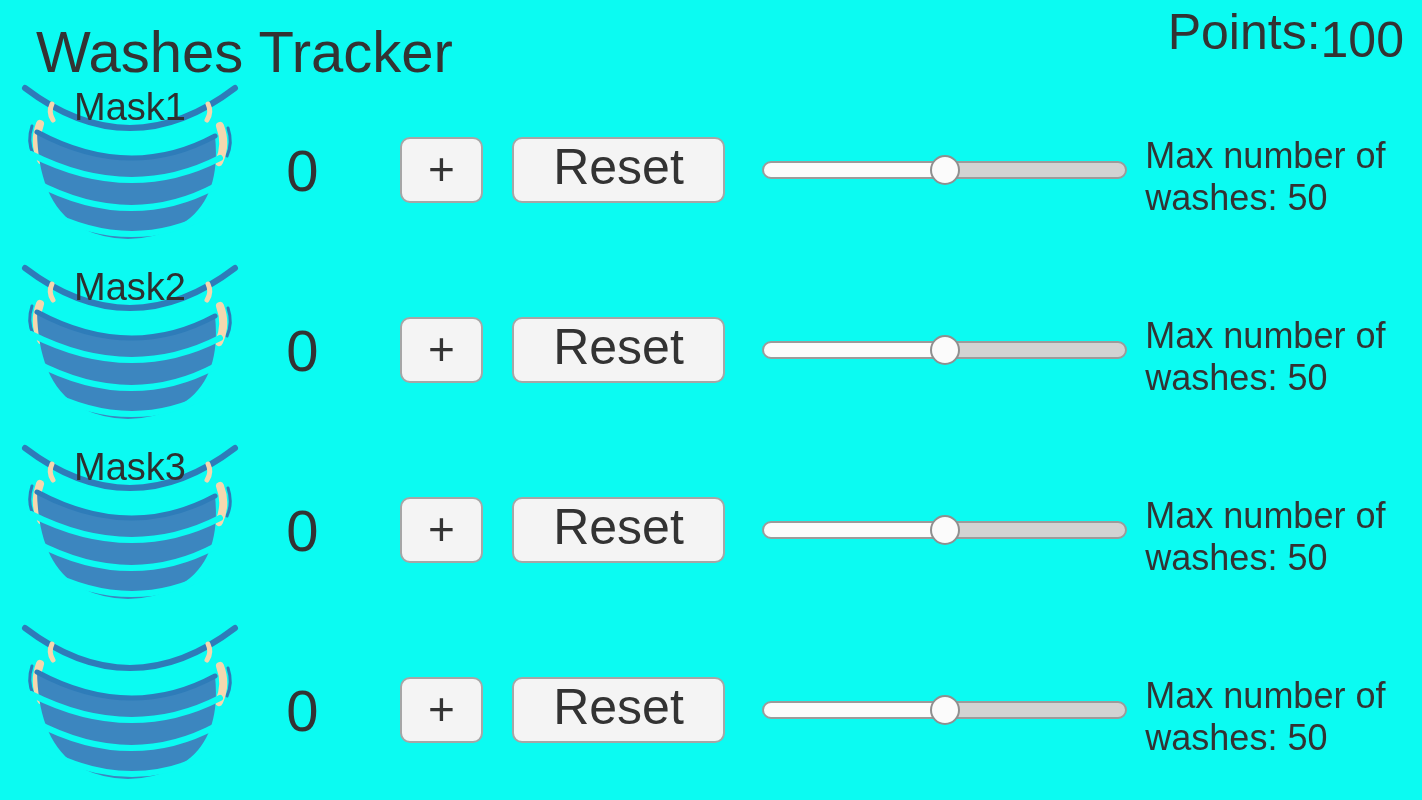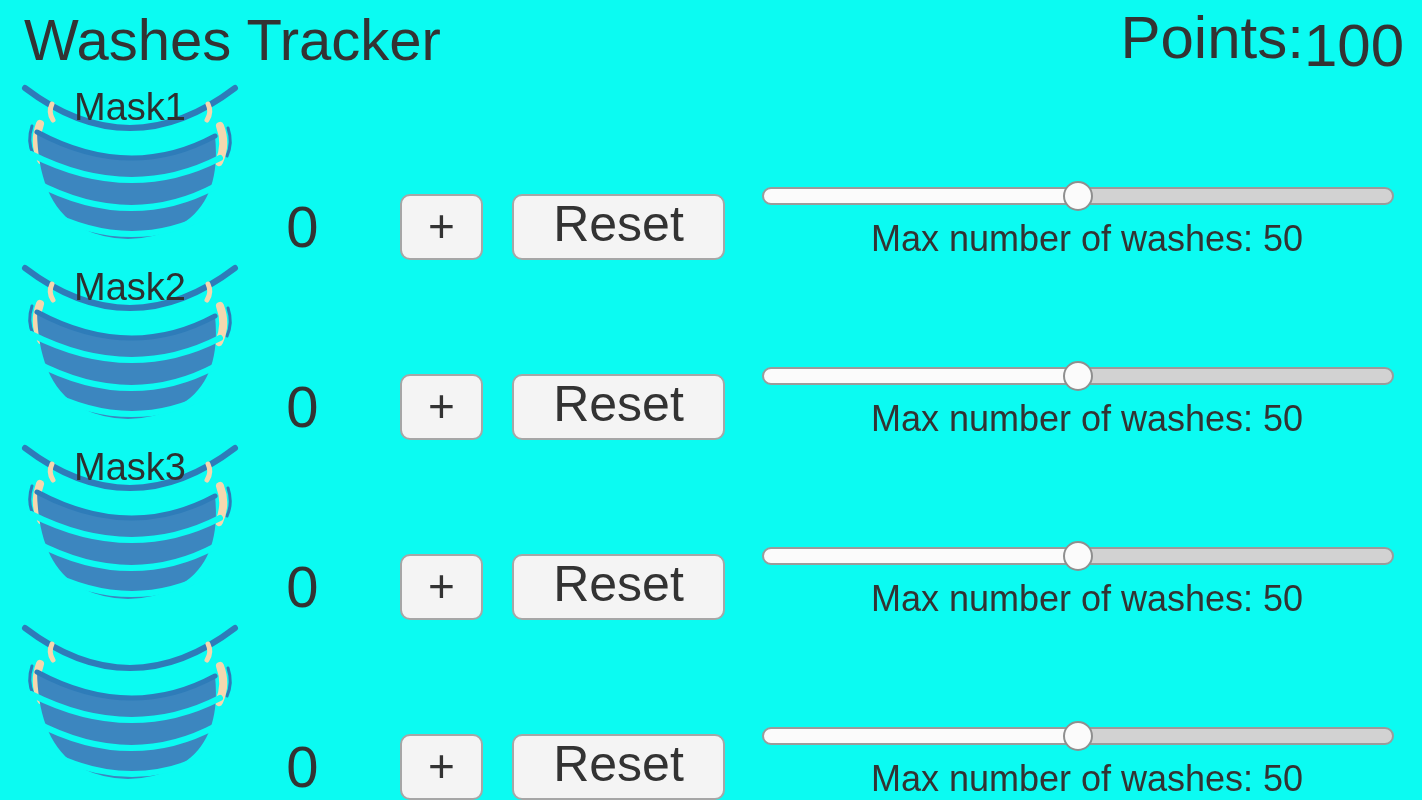--- a/index.html
+++ b/index.html
@@ -16,26 +16,26 @@
     font-family:"Liberation Sans","DejaVu Sans",sans-serif;
     color:var(--text);
   }
   .app{width:1422px;height:800px;position:relative;}
 
   
   .header{
     height:80px;display:flex;justify-content:space-between;
     align-items:flex-start;padding:6px 18px 0 20px;box-sizing:border-box;
   }
-  .title{font-size:58px;line-height:1.05;font-weight:400;margin:4px;color:var(--text);}
-  .points{font-size:60px;line-height:1.05;white-space:nowrap;}
+  .title{font-size:58px;line-height:1.05;font-weight:400;margin:16px;color:var(--text);}
+  .points{font-size:50px;line-height:1.05;white-space:nowrap;}
   .points .val{position:relative;top:8px;}
 
   
-  .row{height:180px;display:flex;align-items:flex-end;}
+  .row{height:180px;display:flex;align-items:center;}
   .mask{
     width:230px;height:160px;margin-left:15px;flex:none;
     position:relative;align-self:flex-start;margin-top:2px;cursor:pointer;
   }
   .mask svg{position:absolute;inset:0;width:100%;height:100%;}
   .mask-label{
     position:absolute;top:4px;left:0;width:100%;text-align:center;
     font-size:38px;color:#2F2F2F;
   }
   .count{width:115px;flex:none;text-align:center;font-size:58px;color:var(--text);}
@@ -44,21 +44,21 @@
     background:var(--button-bg);border:2px solid var(--button-border);
     border-radius:10px;color:var(--text);
     font-family:"Liberation Sans","DejaVu Sans",sans-serif;
     display:flex;align-items:center;justify-content:center;cursor:pointer;
   }
   .btn.plus{width:83px;margin-left:40px;font-size:46px;padding-bottom:4px;}
   .btn.reset{width:213px;margin-left:29px;font-size:50px;padding-bottom:8px;}
 
   .slider-group{
     width:632px;margin-left:37px;flex:none;
-    display:flex;flex-direction:column;align-items:center;
+    display:flex;flex-direction:row;align-items:center;
   }
   .track{
     width:100%;height:18px;box-sizing:border-box;position:relative;
     border:2px solid var(--slider-border);border-radius:10px;cursor:pointer;
   }
   .thumb{
     position:absolute;top:50%;width:30px;height:30px;border-radius:50%;
     background:var(--slider-fill);border:2px solid var(--thumb-border);
     box-sizing:border-box;transform:translate(-50%,-50%);cursor:grab;
   }

